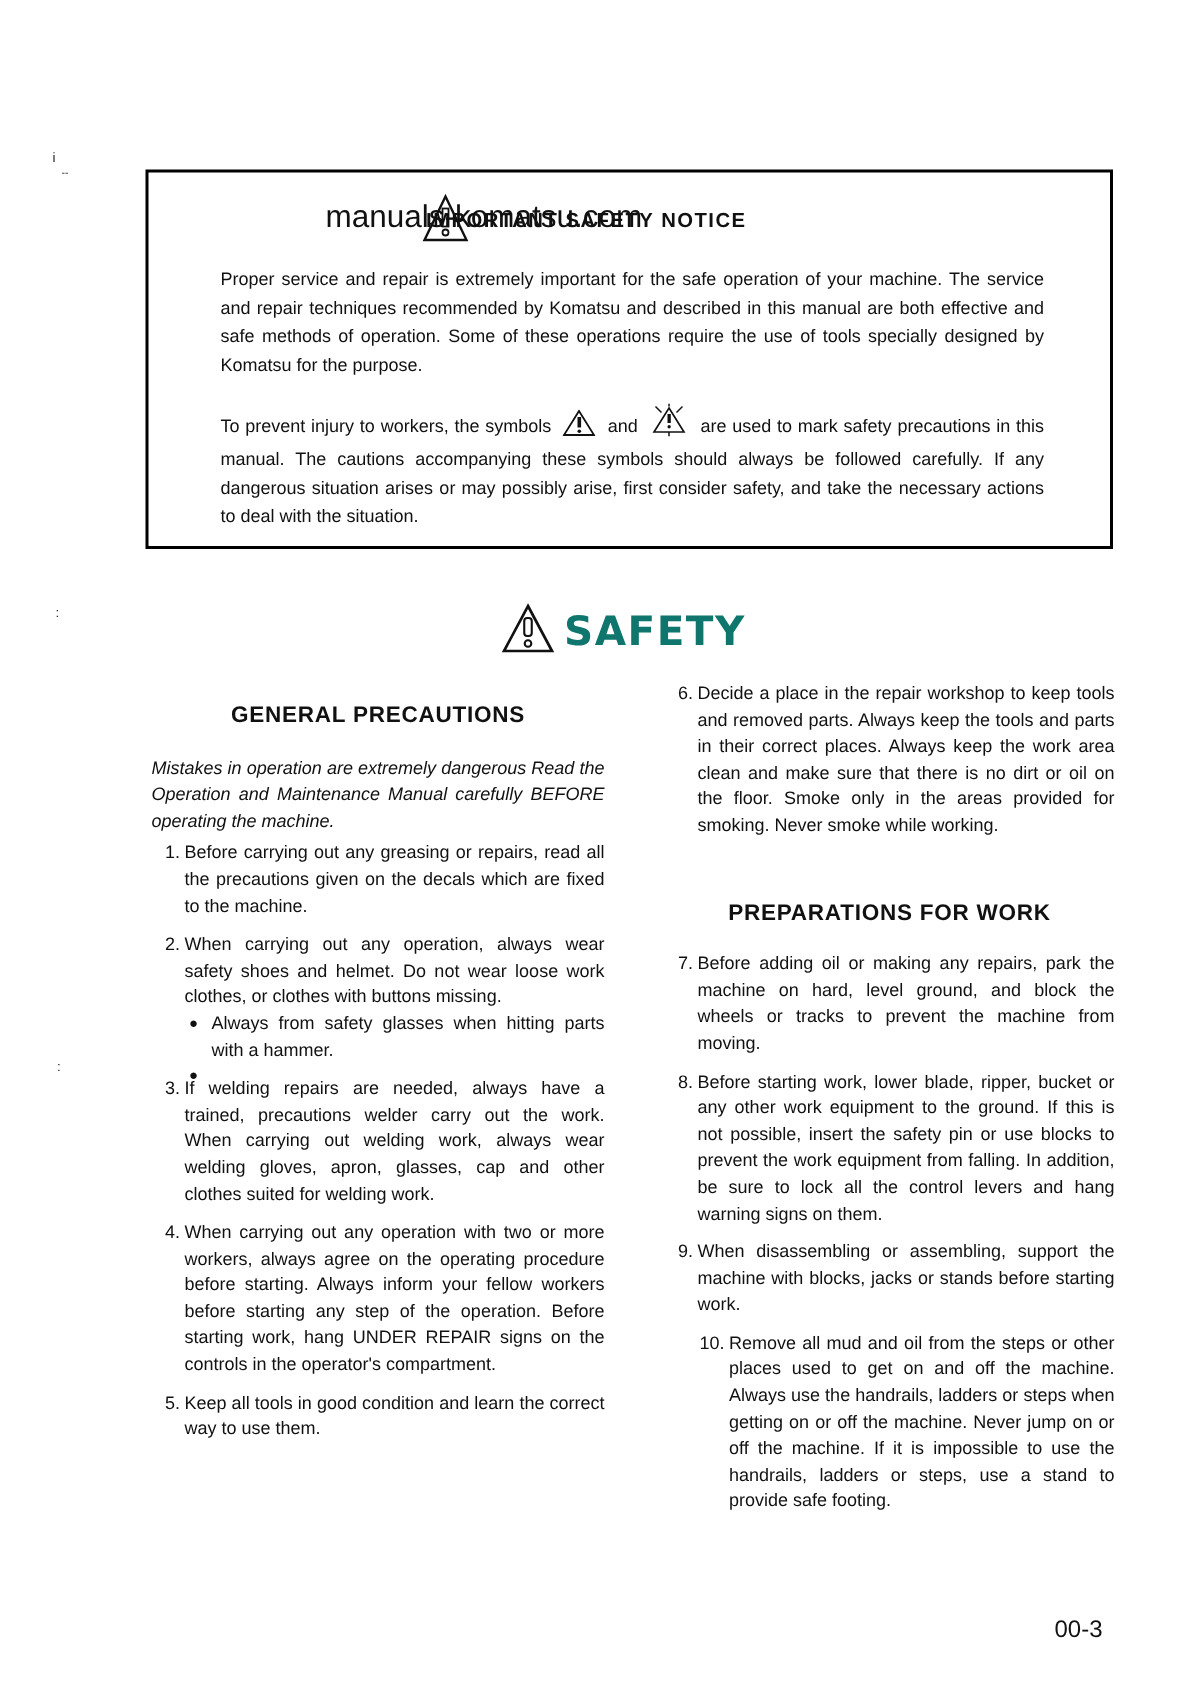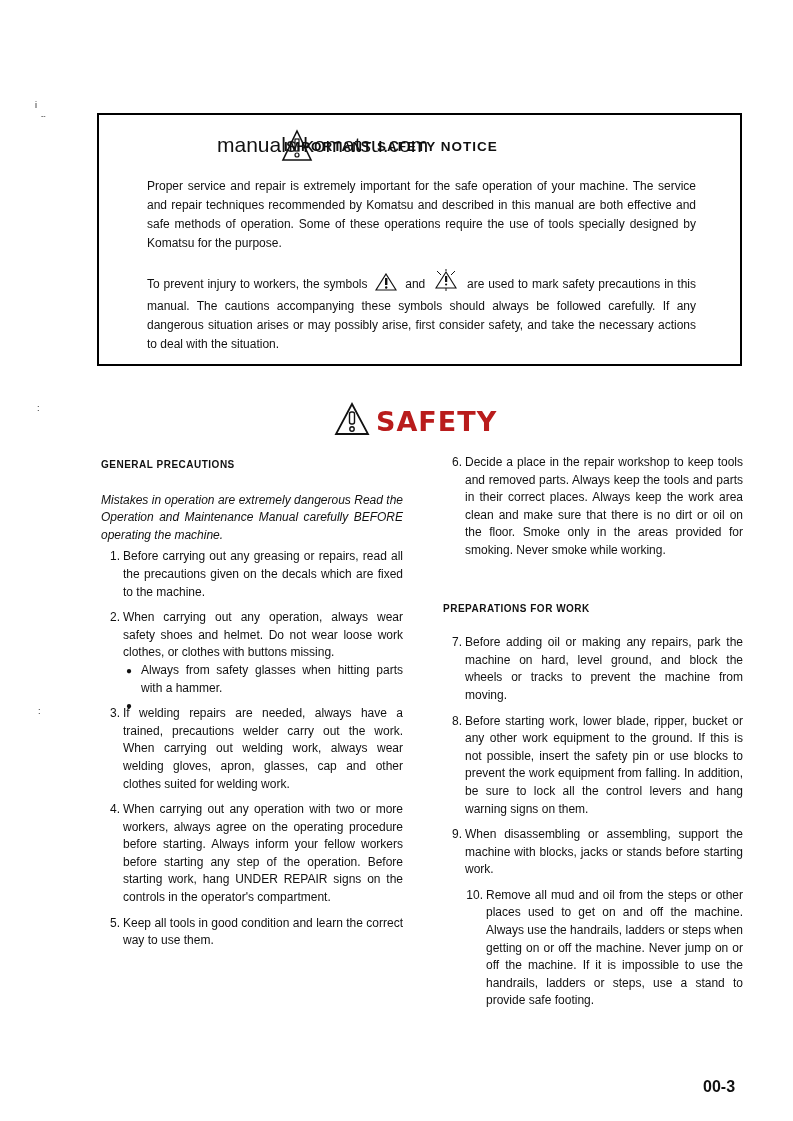--- a/index.html
+++ b/index.html
@@ -34,41 +34,41 @@
   }
   .notice-para.p1 { top: 62px; }
   .notice-para.p2 { top: 154px; }
   .inline-sym { display: inline-block; vertical-align: -3px; margin: 0 4px; }
 
   .safety-title {
     position: absolute; left: 334px; top: 403px; height: 36px;
     display: flex; align-items: center; gap: 6px;
   }
   .safety-title .word {
-    font-weight: bold; font-size: 27px; letter-spacing: 1px; color: #b91c1c;
+    font-weight: bold; font-size: 27px; letter-spacing: 1px; color: #0f766e;
     font-family: "DejaVu Sans", sans-serif;
   }
 
   .col { position: absolute; font-size: 12px; line-height: 17.6px; }
   .col.left { left: 101px; top: 456px; width: 302px; }
   .col.right { left: 443px; top: 454px; width: 300px; }
 
   .sec-head {
-    font-weight: bold; font-size: 10px; letter-spacing: 0.5px; margin: 0;
+    font-weight: bold; font-size: 15px; letter-spacing: 0.5px; margin: 12px; text-align: center;
   }
   .intro { text-align: justify; margin: 0; font-style: italic; }
   .item { position: relative; padding-left: 22px; text-align: justify; }
   .item .num { position: absolute; left: 0; top: 0; width: 22px; text-align: right; padding-right: 3px; box-sizing: border-box; }
   .item.wide { padding-left: 22px; margin-left: 21px; }
   .item.wide .num { left: -2px; width: 24px; }
   .sub { position: relative; padding-left: 18px; text-align: justify; }
   .sub .bullet { position: absolute; left: 3px; top: 0; font-size: 10px; }
 
   .page-num {
-    position: absolute; left: 703px; top: 1078px; font-size: 16px; color: #111; font-weight: bold;
+    position: absolute; left: 703px; top: 1078px; font-size: 16px; color: #111;
   }
 </style>
 </head>
 <body>
 
 <span class="mark" style="left:35px;top:100px;">i</span>
 <span class="mark" style="left:41px;top:112px;font-size:7px;">--</span>
 <span class="mark" style="left:37px;top:403px;">:</span>
 <span class="mark" style="left:38px;top:706px;">:</span>
 

